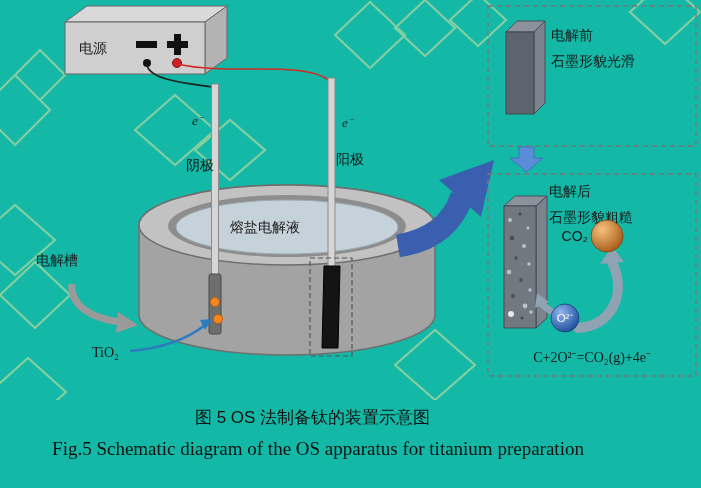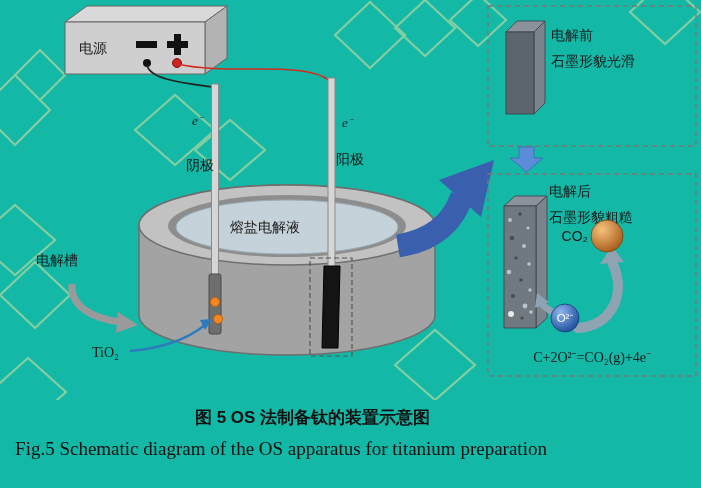--- a/index.html
+++ b/index.html
@@ -5,23 +5,23 @@
   html,body{margin:0;padding:0;background:#ffffff;}
   .page{position:relative;width:701px;height:488px;background:#14b8a6;overflow:hidden;
         font-family:"Liberation Sans",sans-serif;}
   svg{display:block;}
   .lbl{font:14px "Liberation Sans",sans-serif;fill:#1a1a1a;}
   .lbl-sm{font:13px "Liberation Serif",serif;font-style:italic;fill:#1a1a1a;}
   .lbl-serif{font:14px "Liberation Serif",serif;fill:#1a1a1a;}
   .lbl-eq{font:14px "Liberation Serif",serif;fill:#1a1a1a;}
   .ball-lbl{font:11.5px "Liberation Sans",sans-serif;fill:#ffffff;}
   .caption-zh{width:701px;box-sizing:border-box;padding-right:88px;text-align:center;
-              font-family:"Liberation Sans",sans-serif;font-weight:700;font-size:17px;color:#111;margin-top:6px;padding-left:12px;}
+              font-family:"Liberation Sans",sans-serif;font-weight:400;font-size:17px;color:#111;margin-top:6px;padding-left:12px;}
   .caption-en{width:562px;text-align:center;font-family:"Liberation Serif",serif;
-              font-size:19px;color:#111;margin-top:9px;}
+              font-size:19px;color:#111;margin-top:9px;margin-left:37px;}
 </style>
 </head>
 <body>
 
 <div class="page">
   <svg width="701" height="400" viewBox="0 0 701 400">
     <defs>
       <radialGradient id="gradCO2" cx="35%" cy="30%" r="75%">
         <stop offset="0%" stop-color="#f6c27e"></stop>
           <stop offset="100%" stop-color="#a85a18"></stop>

